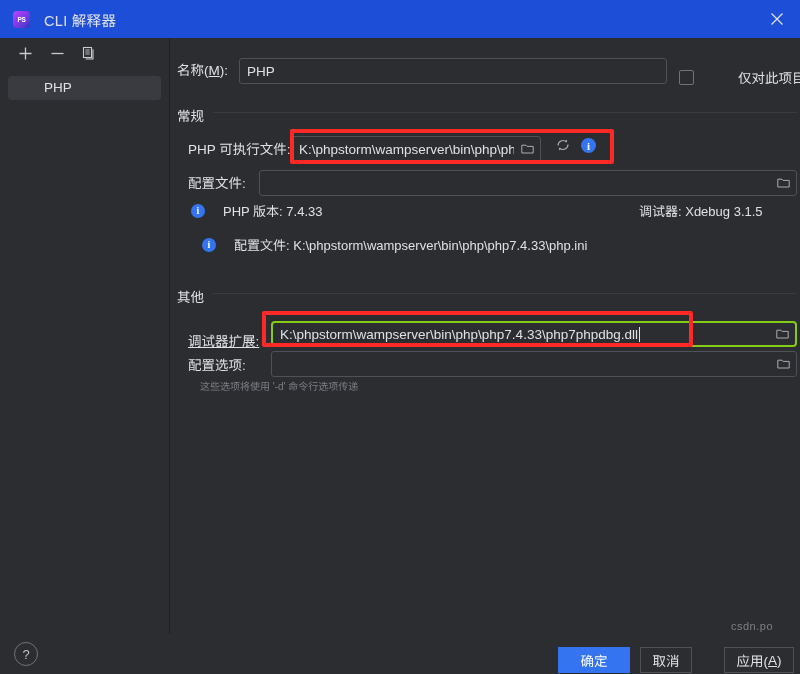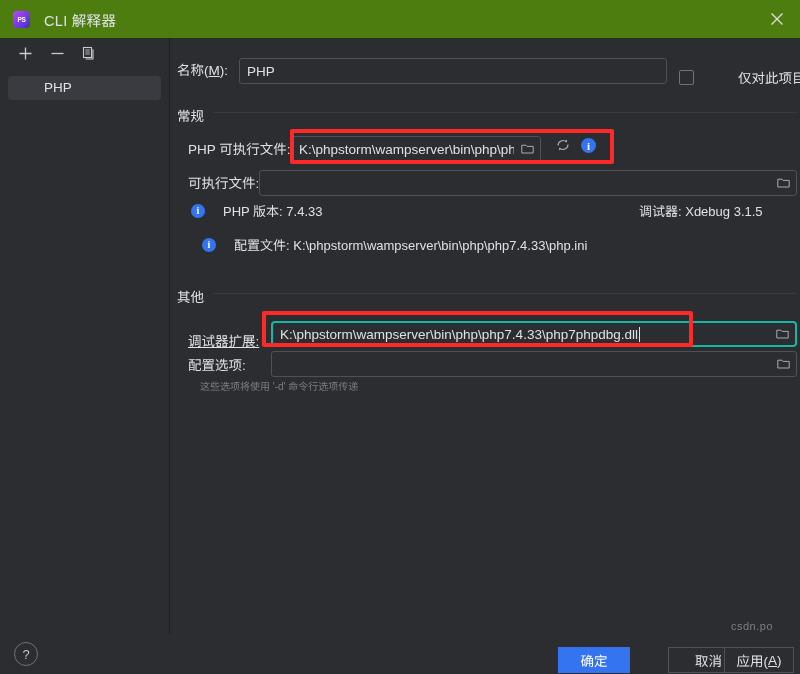--- a/index.html
+++ b/index.html
@@ -22,21 +22,21 @@
     box-sizing: border-box;
   }
 
   
   .titlebar {
     position: absolute;
     left: 0; top: 0;
     width: 800px; height: 38px;
     display: flex;
     align-items: center;
-    background: #4d7c0f;
+    background: #1d4ed8;
   }
   .app-icon {
     margin-left: 13px;
     width: 17px; height: 17px;
     border-radius: 4px;
     background: linear-gradient(135deg, #b74af7 0%, #9139f0 38%, #5f3ad6 72%, #3b2bb5 100%);
     position: relative;
     flex: none;
   }
   .app-icon::after {
@@ -149,21 +149,21 @@
   .browse {
     width: 26px;
     height: 24px;
     flex: none;
     display: flex;
     align-items: center;
     justify-content: center;
     cursor: pointer;
   }
   .field.focused {
-    border: 2px solid #14b8a6;
+    border: 2px solid #84cc16;
     border-radius: 4px;
   }
   .caret {
     display: inline-block;
     width: 1px;
     height: 15px;
     background: #dfe1e5;
     vertical-align: -3px;
     margin-left: 1px;
   }
@@ -360,21 +360,21 @@
         <path d="M13 7.5 A5 5 0 0 1 4.6 11.1" stroke="#a8abb2" stroke-width="1.2" fill="none"></path>
         <path d="M11.9 2.6 L12.1 5.3 L9.6 4.7 Z" fill="#a8abb2"></path>
         <path d="M4.1 13.4 L3.9 10.7 L6.4 11.3 Z" fill="#a8abb2"></path>
       </svg>
     </div>
     <div class="row" style="left:410px; top:100px; cursor:pointer;">
       <span class="info-icon" style="width:15px;height:15px;font-size:11px;">i</span>
     </div>
 
     <div class="row" style="left:17px; top:134px;">
-      <span class="lbl">可执行文件:</span>
+      <span class="lbl">配置文件:</span>
     </div>
     <div class="field with-btn" style="position:absolute; left:88px; top:132px; width:538px;">
       <span class="field-txt"></span>
       <span class="browse">
         <svg width="13" height="12" viewBox="0 0 13 12" aria-hidden="true">
           <path d="M0.8 2.2 H5 L6 3.4 H12.2 V10 H0.8 Z" stroke="#a8abb2" stroke-width="1" fill="none"></path>
         </svg>
       </span>
     </div>
 
@@ -421,21 +421,21 @@
     <div class="hint" style="left:29px; top:340px;">这些选项将使用 '-d' 命令行选项传递</div>
   </div>
 
   <div class="annot" style="left:290px; top:129px; width:324px; height:35px;"></div>
   <div class="annot" style="left:262px; top:311px; width:431px; height:36px;"></div>
 
   <div class="bottombar">
     <div class="help-btn">?</div>
   </div>
   <div class="btn default" style="left:558px; width:72px;">确定</div>
-  <div class="btn normal" style="left:668px; width:81px;">取消</div>
+  <div class="btn normal" style="left:640px; width:52px;">取消</div>
   <div class="btn normal" style="left:724px; width:70px;">
       <span>应用(</span>
       <u>A</u>
       <span>)</span>
     </div>
   <div class="watermark">csdn.po</div>
 
 </div>
 
 </body></html>

